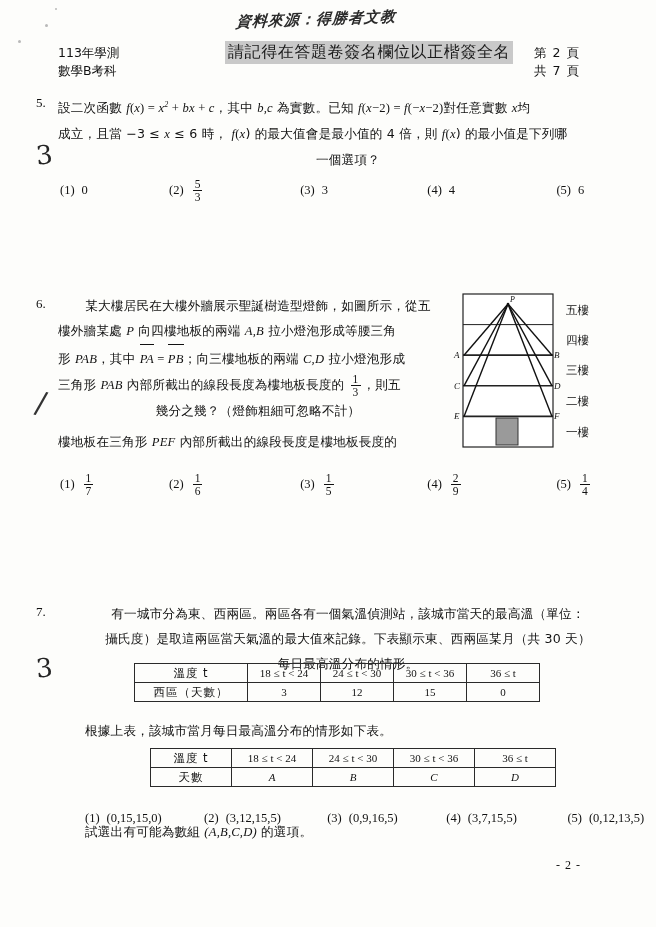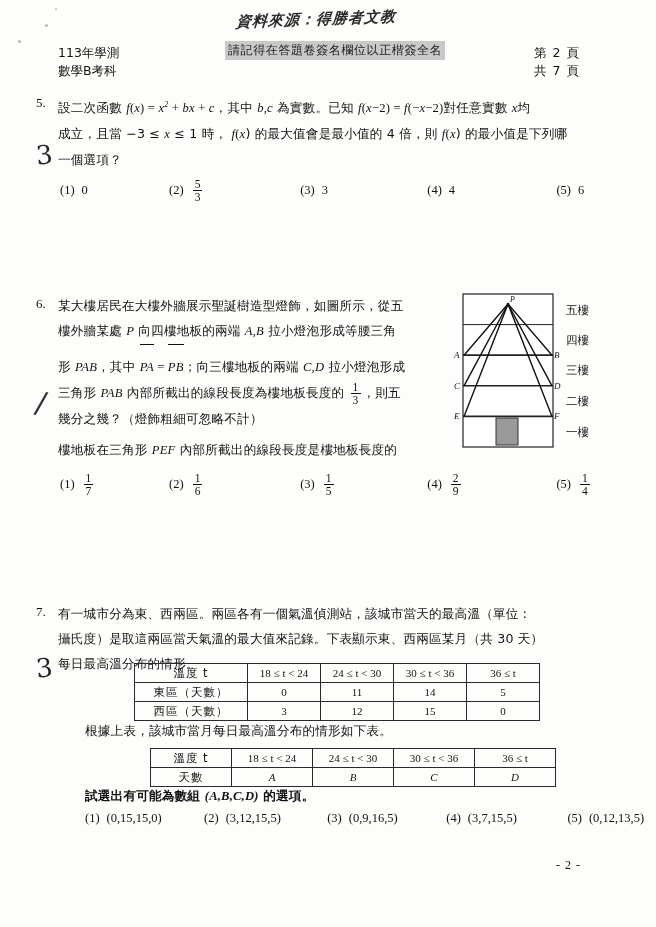--- a/index.html
+++ b/index.html
@@ -13,42 +13,42 @@
   }
   #page {
     position: relative;
     width: 656px;
     height: 927px;
     background: #fdfdfb;
     overflow: hidden;
   }
 
   
-  .cjk { font-family: "DejaVu Sans", "Liberation Sans", sans-serif; }
+  .cjk { font-family: "DejaVu Sans", "Liberation Sans", sans-serif; text-align: center; }
   .it  { font-family: "Liberation Serif", "DejaVu Serif", serif; font-style: italic; }
 
   
   .hand-source {
     position: absolute;
     left: 236px; top: 10px;
     font-family: "DejaVu Serif", serif;
     font-size: 15px;
     font-style: italic;
     font-weight: 700;
     letter-spacing: 1px;
     color: #2b2b2b;
     transform: rotate(-2deg) skewX(-6deg);
     white-space: nowrap;
   }
   .stamp-line {
     position: absolute;
     left: 225px; top: 41px;
     background: #c9c9c9;
     color: #1b1b1b;
-    font-size: 12px;
+    font-size: 16px;
     letter-spacing: 0.6px;
     padding: 1px 3px;
     white-space: nowrap;
   }
   .hdr-left {
     position: absolute;
     left: 58px; top: 44px;
     font-size: 12.5px;
     line-height: 18px;
     white-space: nowrap;
@@ -88,21 +88,21 @@
     font-size: 12.6px;
     line-height: 25px;
     letter-spacing: 0.2px;
   }
   .q-line { white-space: nowrap; }
 
   
   .mi { font-family: "Liberation Serif", "DejaVu Serif", serif; font-style: italic; }
   .mn { font-family: "Liberation Serif", "DejaVu Serif", serif; font-style: normal; }
   .sup { font-size: 8px; vertical-align: super; font-family: "Liberation Serif", serif; font-style: italic;}
-  .ovl { border-top: 1px solid #111; padding-top: 16px; display: inline-block; line-height: 1.05; }
+  .ovl { border-top: 1px solid #111; padding-top: 8px; display: inline-block; line-height: 1.05; }
 
   .frac {
     display: inline-block;
     vertical-align: -0.55em;
     text-align: center;
     font-family: "Liberation Serif", "DejaVu Serif", serif;
     line-height: 1.05;
     margin: 0 2px;
   }
   .frac .num { display: block; font-size: 11.5px; padding: 0 2px;}
@@ -171,21 +171,21 @@
     <div>共 7 頁</div>
   </div>
 
   <div class="q-num" style="left:36px;top:95px;">5.</div>
 
   <div class="q-body" style="left:58px;top:92px;width:580px;">
     <div class="q-line">
       <span class="cjk">設二次函數 </span><span class="mi">f</span><span class="mn">(</span><span class="mi">x</span><span class="mn">) = </span><span class="mi">x</span><span class="sup">2</span><span class="mn"> + </span><span class="mi">bx</span><span class="mn"> + </span><span class="mi">c</span><span class="cjk">，其中 </span><span class="mi">b,c</span><span class="cjk"> 為實數。已知 </span><span class="mi">f</span><span class="mn">(</span><span class="mi">x</span><span class="mn">−2) = </span><span class="mi">f</span><span class="mn">(−</span><span class="mi">x</span><span class="mn">−2)</span><span class="cjk">對任意實數 </span><span class="mi">x</span><span class="cjk">均</span>
     </div>
     <div class="q-line">
-      <span class="cjk">成立，且當 −3 ≤ </span><span class="mi">x</span><span class="cjk"> ≤ 1 時， </span><span class="mi">f</span><span class="mn">(</span><span class="mi">x</span><span class="cjk">) 的最大值會是最小值的 4 倍，則 </span><span class="mi">f</span><span class="mn">(</span><span class="mi">x</span><span class="cjk">) 的最小值是下列哪</span>
+      <span class="cjk">成立，且當 −3 ≤ </span><span class="mi">x</span><span class="cjk"> ≤ 6 時， </span><span class="mi">f</span><span class="mn">(</span><span class="mi">x</span><span class="cjk">) 的最大值會是最小值的 4 倍，則 </span><span class="mi">f</span><span class="mn">(</span><span class="mi">x</span><span class="cjk">) 的最小值是下列哪</span>
     </div>
     <div class="q-line cjk">一個選項？</div>
   </div>
 
   <div class="hand-mark" style="left:36px;top:140px;">3</div>
 
   <div class="opts" style="left:60px;top:178px;">
     <span class="opt" style="width:104px;">
       <span class="lab">(1)</span><span>0</span>
     </span>
@@ -293,27 +293,20 @@
 
   <div style="position:absolute;left:134px;top:663px;">
     <table class="qtab">
       <tbody>
           <tr>
         <td class="cjkcell" style="width:104px;">溫度 t</td>
         <td style="width:64px;">18 ≤ t &lt; 24</td>
         <td style="width:64px;">24 ≤ t &lt; 30</td>
         <td style="width:64px;">30 ≤ t &lt; 36</td>
         <td style="width:64px;">36 ≤ t</td>
-      </tr>
-      <tr>
-        <td class="cjkcell">東區（天數）</td>
-        <td>0</td>
-        <td>11</td>
-        <td>14</td>
-        <td>5</td>
       </tr>
       <tr>
         <td class="cjkcell">西區（天數）</td>
         <td>3</td>
         <td>12</td>
         <td>15</td>
         <td>0</td>
       </tr>
     </tbody>
       </table>
@@ -335,21 +328,21 @@
         <td class="cjkcell">天數</td>
         <td class="it">A</td>
         <td class="it">B</td>
         <td class="it">C</td>
         <td class="it">D</td>
       </tr>
     </tbody>
       </table>
   </div>
 
-  <div class="q-body" style="left:85px;top:783px;font-weight:bold;">
+  <div class="q-body" style="left:85px;top:819px;">
     <span class="cjk">試選出有可能為數組 </span><span class="mi">(A,B,C,D)</span><span class="cjk"> 的選項。</span>
   </div>
 
   <div class="opts" style="left:85px;top:808px;">
     <span class="opt" style="width:114px;">
       <span class="lab">(1)</span><span>(0,15,15,0)</span>
     </span>
     <span class="opt" style="width:118px;">
       <span class="lab">(2)</span><span>(3,12,15,5)</span>
     </span>

